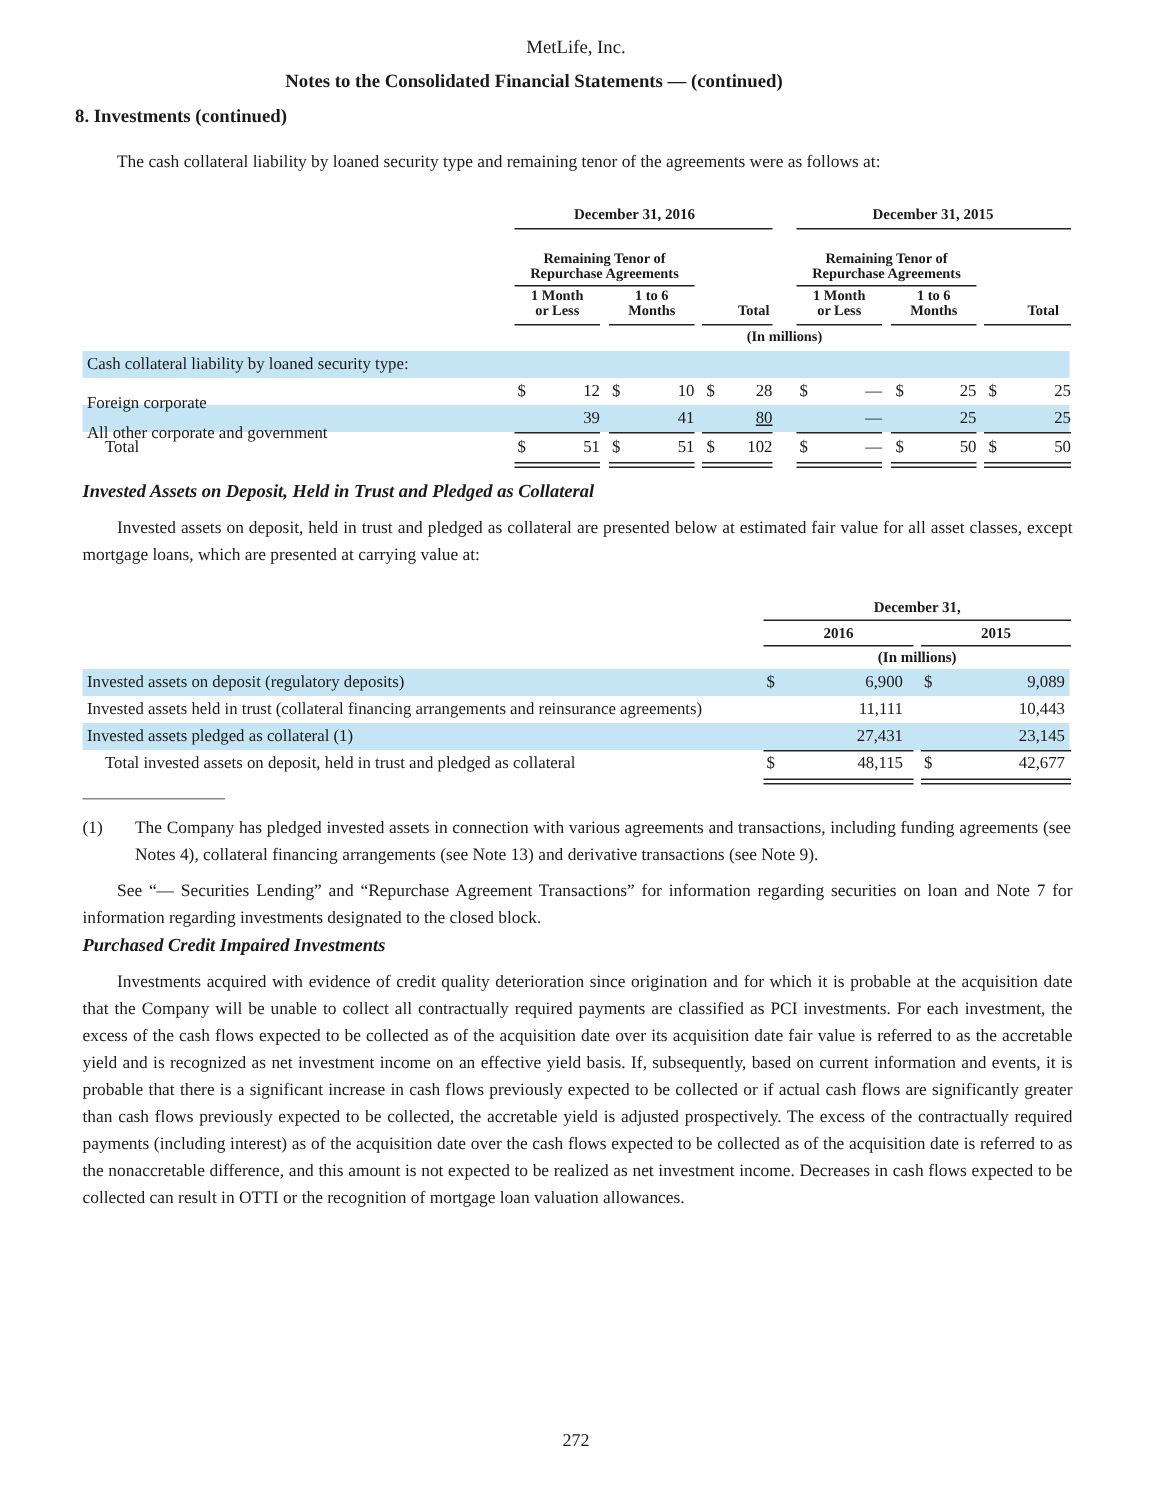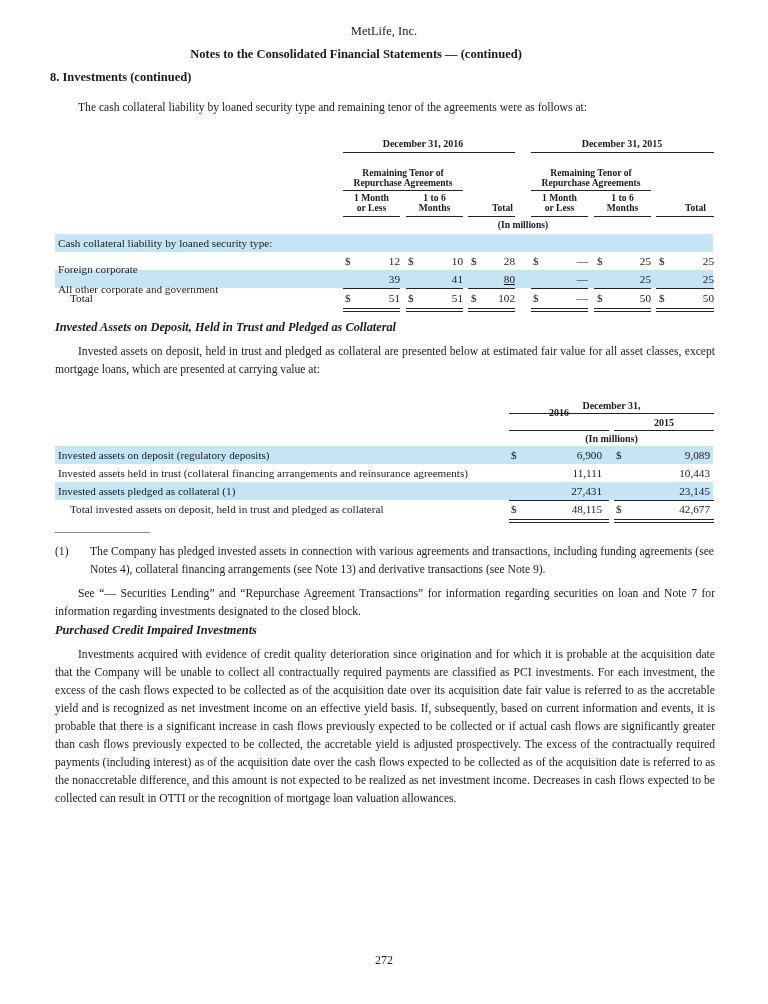--- a/index.html
+++ b/index.html
@@ -145,21 +145,21 @@
   <div class="dbl" style="top:308px; left:594px; width:57px;"></div>
   <div class="dbl" style="top:308px; left:656px; width:58px;"></div>
 </div>
 
 <div class="abs ital-head" style="top:320px; left:55px;">Invested Assets on Deposit, Held in Trust and Pledged as Collateral</div>
 <div class="abs para indent" style="top:343px;">Invested assets on deposit, held in trust and pledged as collateral are presented below at estimated fair value for all asset classes, except mortgage loans, which are presented at carrying value at:</div>
 
 <div>
   <div class="abs hdr" style="top:401px; left:509px; width:205px; font-size:10px;">December 31,</div>
   <div class="rule" style="top:413px; left:509px; width:205px;"></div>
-  <div class="abs hdr" style="top:408px; left:509px; width:100px; font-size:10px;">2016</div>
+  <div class="abs hdr" style="top:418px; left:509px; width:100px; font-size:10px;">2016</div>
   <div class="abs hdr" style="top:418px; left:614px; width:100px; font-size:10px;">2015</div>
   <div class="rule" style="top:430px; left:509px; width:100px;"></div>
   <div class="rule" style="top:430px; left:614px; width:100px;"></div>
   <div class="abs hdr" style="top:434px; left:509px; width:205px; font-size:10px;">(In millions)</div>
 
   <div class="band" style="top:446px;"></div>
   <div class="band" style="top:482px;"></div>
 
   <div>
     <div class="rowlabel" style="top:446px; left:58px;">Invested assets on deposit (regulatory deposits)</div>

